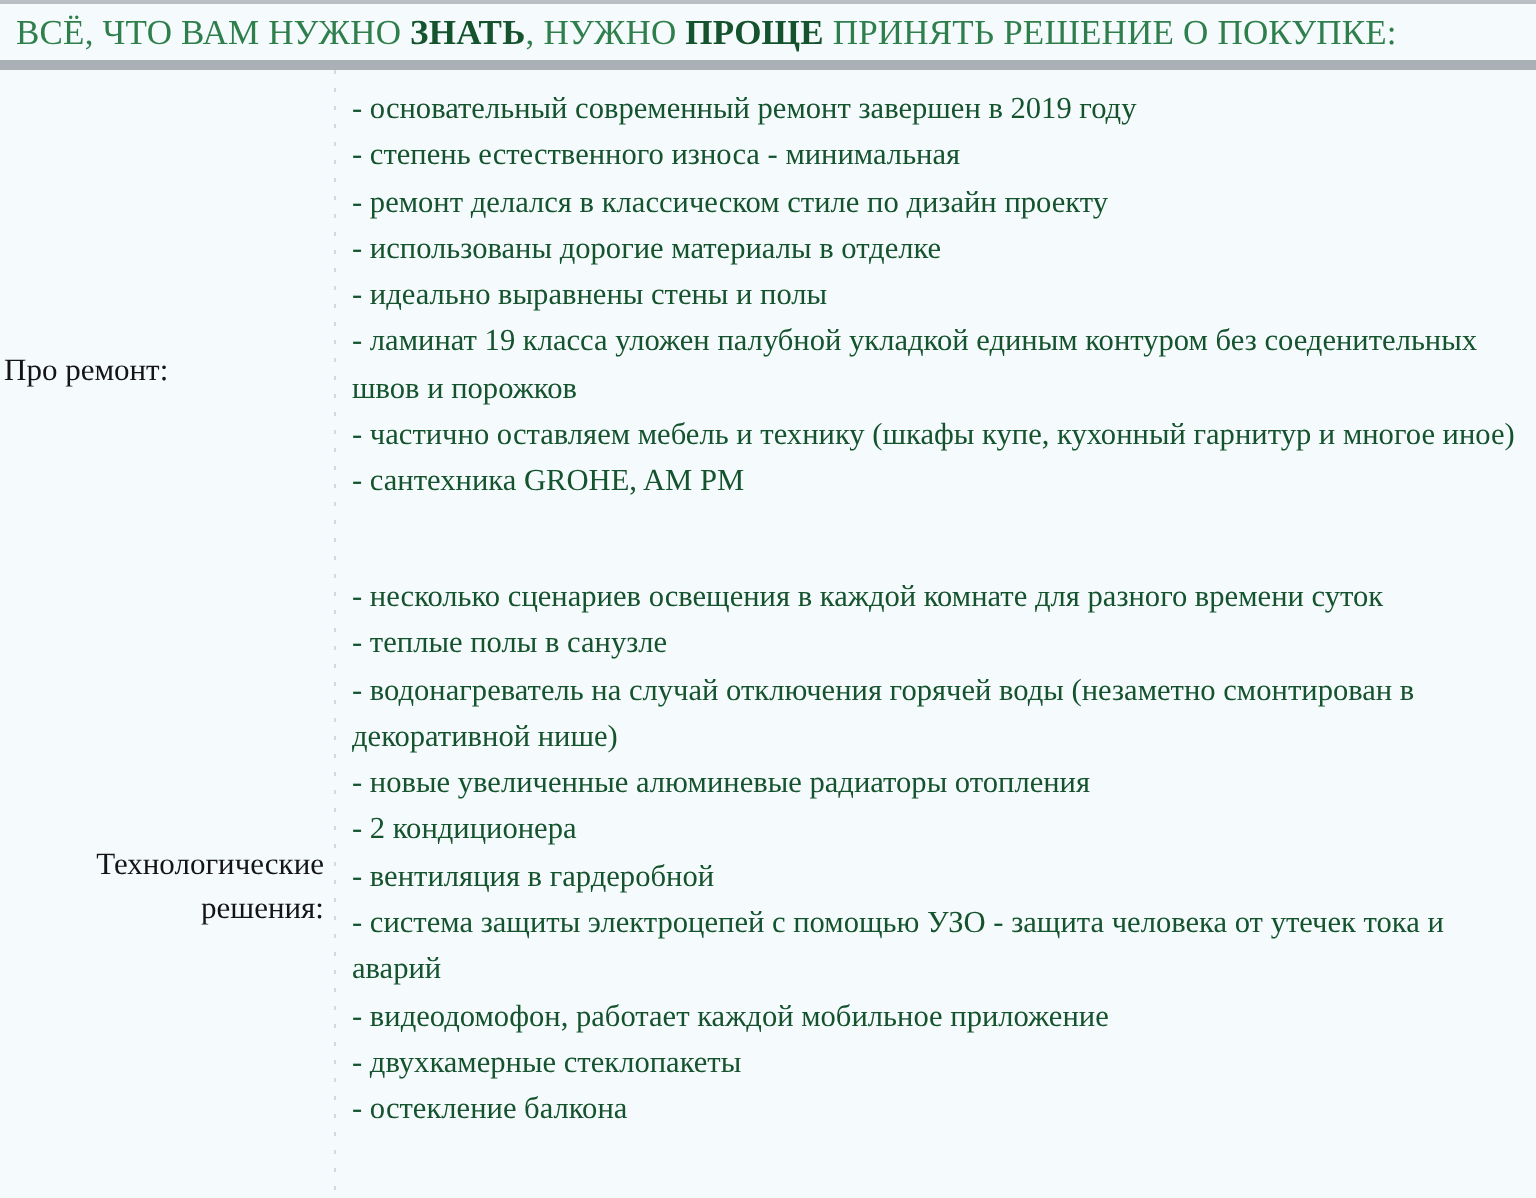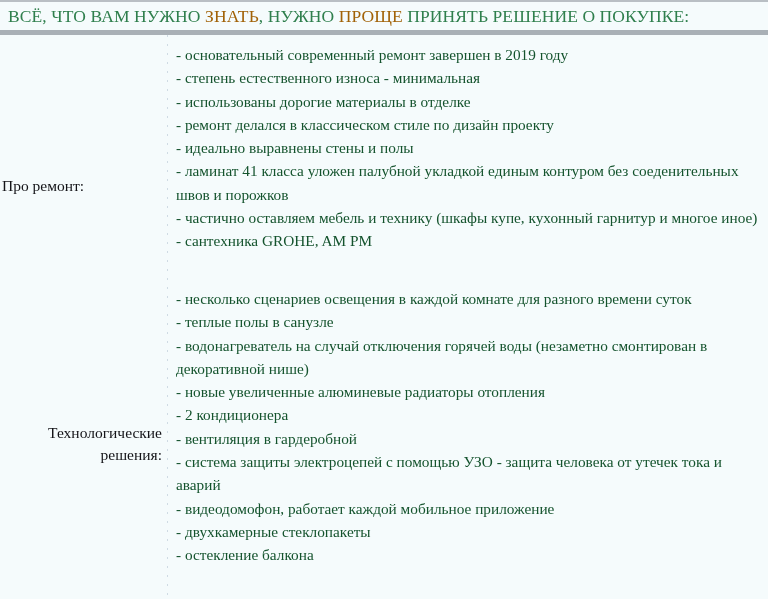--- a/index.html
+++ b/index.html
@@ -41,22 +41,22 @@
     left: 8px;
     top: 3px;
     font-size: 17.5px;
     line-height: 22px;
     letter-spacing: 0.1px;
     color: #2f7f4d;
     white-space: nowrap;
     font-weight: normal;
   }
   .header-title b {
-    font-weight: normal;
-    color: #a16207;
+    font-weight: bold;
+    color: #14532d;
   }
 
   
   .header-sep {
     position: absolute;
     top: 30px;
     left: 0;
     width: 768px;
     height: 5px;
     background: #a9b0b6;
@@ -154,24 +154,24 @@
 
   <div class="col-divider"></div>
 
   <div class="watermark"></div>
 
   <div class="block" id="block-repair">
     <div class="block-label">Про ремонт:</div>
     <div class="block-items">
       <p class="item">- основательный современный ремонт завершен в 2019 году</p>
       <p class="item">- степень естественного износа - минимальная</p>
+      <p class="item">- ремонт делался в классическом стиле по дизайн проекту</p>
       <p class="item">- использованы дорогие материалы в отделке</p>
-      <p class="item">- ремонт делался в классическом стиле по дизайн проекту</p>
       <p class="item">- идеально выравнены стены и полы</p>
-      <p class="item">- ламинат 41 класса уложен палубной укладкой единым контуром без соеденительных швов и порожков</p>
+      <p class="item">- ламинат 19 класса уложен палубной укладкой единым контуром без соеденительных швов и порожков</p>
       <p class="item">- частично оставляем мебель и технику (шкафы купе, кухонный гарнитур и многое иное)</p>
       <p class="item">- сантехника GROHE, AM PM</p>
     </div>
   </div>
 
   <div class="block" id="block-tech">
     <div class="block-label">Технологические решения:</div>
     <div class="block-items">
       <p class="item">- несколько сценариев освещения в каждой комнате для разного времени суток</p>
       <p class="item">- теплые полы в санузле</p>

